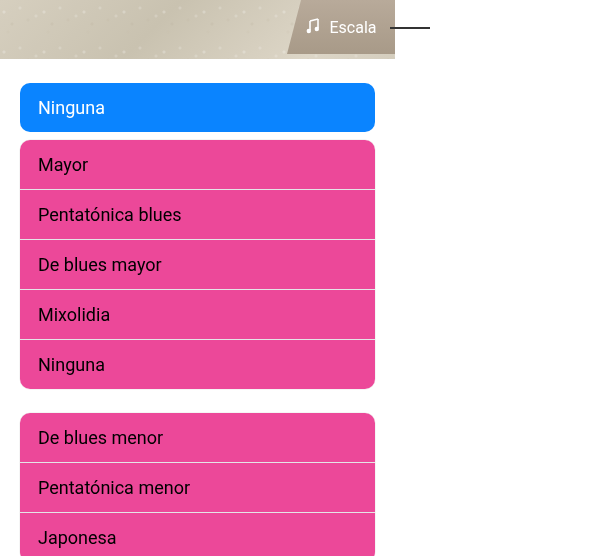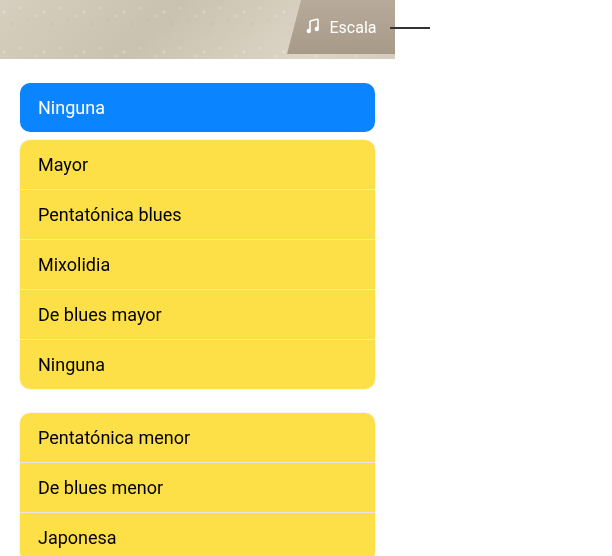--- a/index.html
+++ b/index.html
@@ -79,21 +79,21 @@
       margin-bottom: 8px;
       cursor: pointer;
     }
     .group {
       border-radius: 10px;
       overflow: hidden;
       margin-bottom: 24px;
       box-shadow: 0 0 0 0.5px rgba(0,0,0,0.08);
     }
     .list-item {
-      background: #fde047;
+      background: #ec4899;
       padding: 14px 18px;
       font-size: 18px;
       color: #000;
       border-bottom: 1px solid #e5e5e7;
       cursor: pointer;
     }
     .list-item:last-child {
       border-bottom: none;
     }
   </style>
@@ -125,34 +125,34 @@
   </div>
 
   <div class="group">
     <div class="list-item">
       <span>Mayor</span>
     </div>
     <div class="list-item">
       <span>Pentatónica blues</span>
     </div>
     <div class="list-item">
-      <span>Mixolidia</span>
+      <span>De blues mayor</span>
     </div>
     <div class="list-item">
-      <span>De blues mayor</span>
+      <span>Mixolidia</span>
     </div>
     <div class="list-item">
       <span>Ninguna</span>
     </div>
   </div>
 
   <div class="group">
     <div class="list-item">
-      <span>Pentatónica menor</span>
+      <span>De blues menor</span>
     </div>
     <div class="list-item">
-      <span>De blues menor</span>
+      <span>Pentatónica menor</span>
     </div>
     <div class="list-item">
       <span>Japonesa</span>
     </div>
   </div>
 </div>
 
 </body></html>

